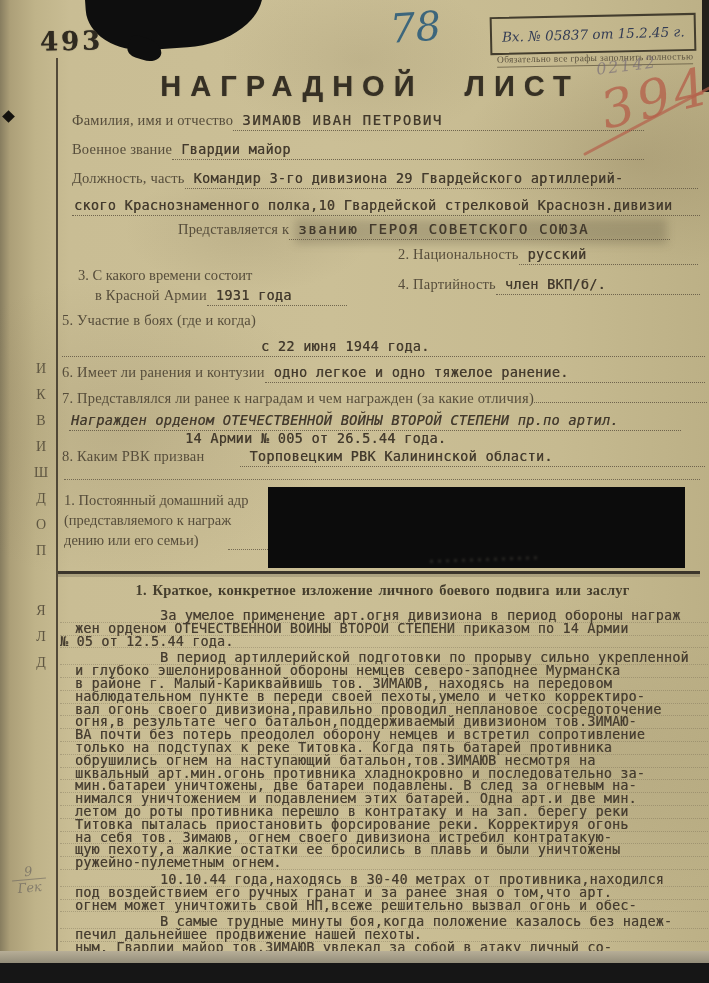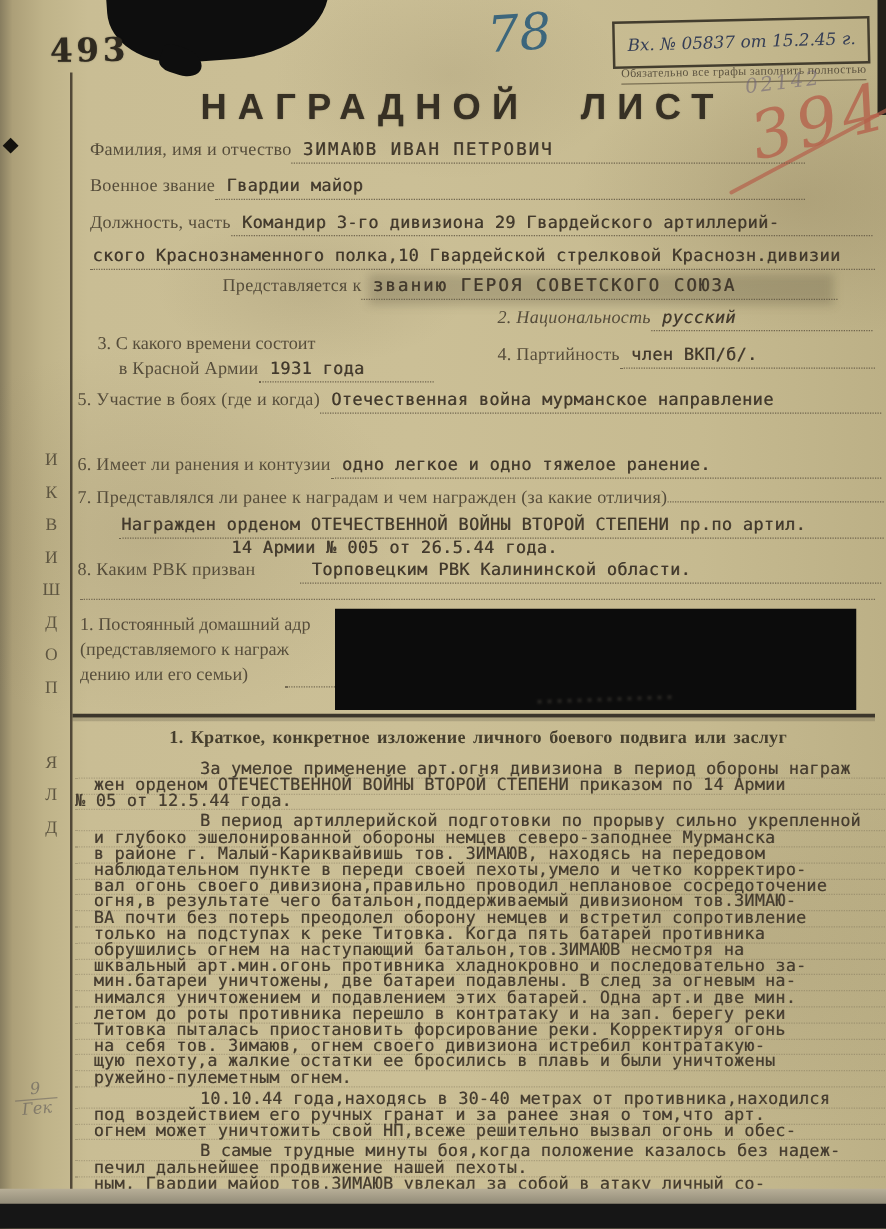--- a/index.html
+++ b/index.html
@@ -94,46 +94,48 @@
   <div class="row" style="left:72px;top:197px;width:628px;">
     <span class="val" style="padding-left:2px;">ского Краснознаменного полка,10 Гвардейской стрелковой Краснозн.дивизии</span>
   </div>
 
   <div class="abs" style="left:295px;top:219px;width:372px;height:25px;background:rgba(66,57,42,0.22);filter:blur(4px);"></div>
   <div class="row" style="left:178px;top:221px;width:492px;">
     <span class="lbl">Представляется к</span>
     <span class="val caps">званию ГЕРОЯ СОВЕТСКОГО СОЮЗА</span>
   </div>
 
-  <div class="row" style="left:398px;top:246px;width:300px;font-style:italic;">
+  <div class="row" style="left:398px;top:246px;width:300px;">
     <span class="lbl">2. Национальность</span>
     <span class="val">русский</span>
   </div>
   <div class="abs serifline" style="left:78px;top:267px;">3. С какого времени состоит</div>
   <div class="row" style="left:95px;top:287px;width:252px;">
     <span class="lbl">в Красной Армии</span>
     <span class="val">1931 года</span>
   </div>
   <div class="row" style="left:398px;top:276px;width:302px;">
     <span class="lbl">4. Партийность</span>
     <span class="val">член ВКП/б/.</span>
   </div>
   <div class="row" style="left:62px;top:312px;width:643px;">
     <span class="lbl">5. Участие в боях (где и когда)</span>
-    <span class="val">Отечественная война мурманское направление</span>
+  </div>
+  <div class="row" style="left:62px;top:338px;width:643px;">
+    <span class="val" style="text-indent:190px;">с 22 июня 1944 года.</span>
   </div>
   <div class="row" style="left:62px;top:364px;width:643px;">
     <span class="lbl">6. Имеет ли ранения и контузии</span>
     <span class="val">одно легкое и одно тяжелое ранение.</span>
   </div>
   <div class="row" style="left:62px;top:390px;width:645px;">
     <span class="lbl">7. Представлялся ли ранее к наградам и  чем награжден  (за какие отличия)</span>
     <span class="val"></span>
   </div>
-  <div class="row" style="left:95px;top:412px;width:612px;">
+  <div class="row" style="left:69px;top:412px;width:612px;font-style:italic;">
     <span class="val" style="padding-left:2px;">Награжден орденом ОТЕЧЕСТВЕННОЙ ВОЙНЫ ВТОРОЙ СТЕПЕНИ пр.по артил.</span>
   </div>
   <div class="row noline" style="left:185px;top:430px;width:400px;">
     <span class="val" style="padding-left:0;">14 Армии № 005 от 26.5.44 года.</span>
   </div>
   <div class="row" style="left:62px;top:448px;width:643px;gap:36px;">
     <span class="lbl">8. Каким РВК призван</span>
     <span class="val">Торповецким РВК Калининской области.</span>
   </div>
 

